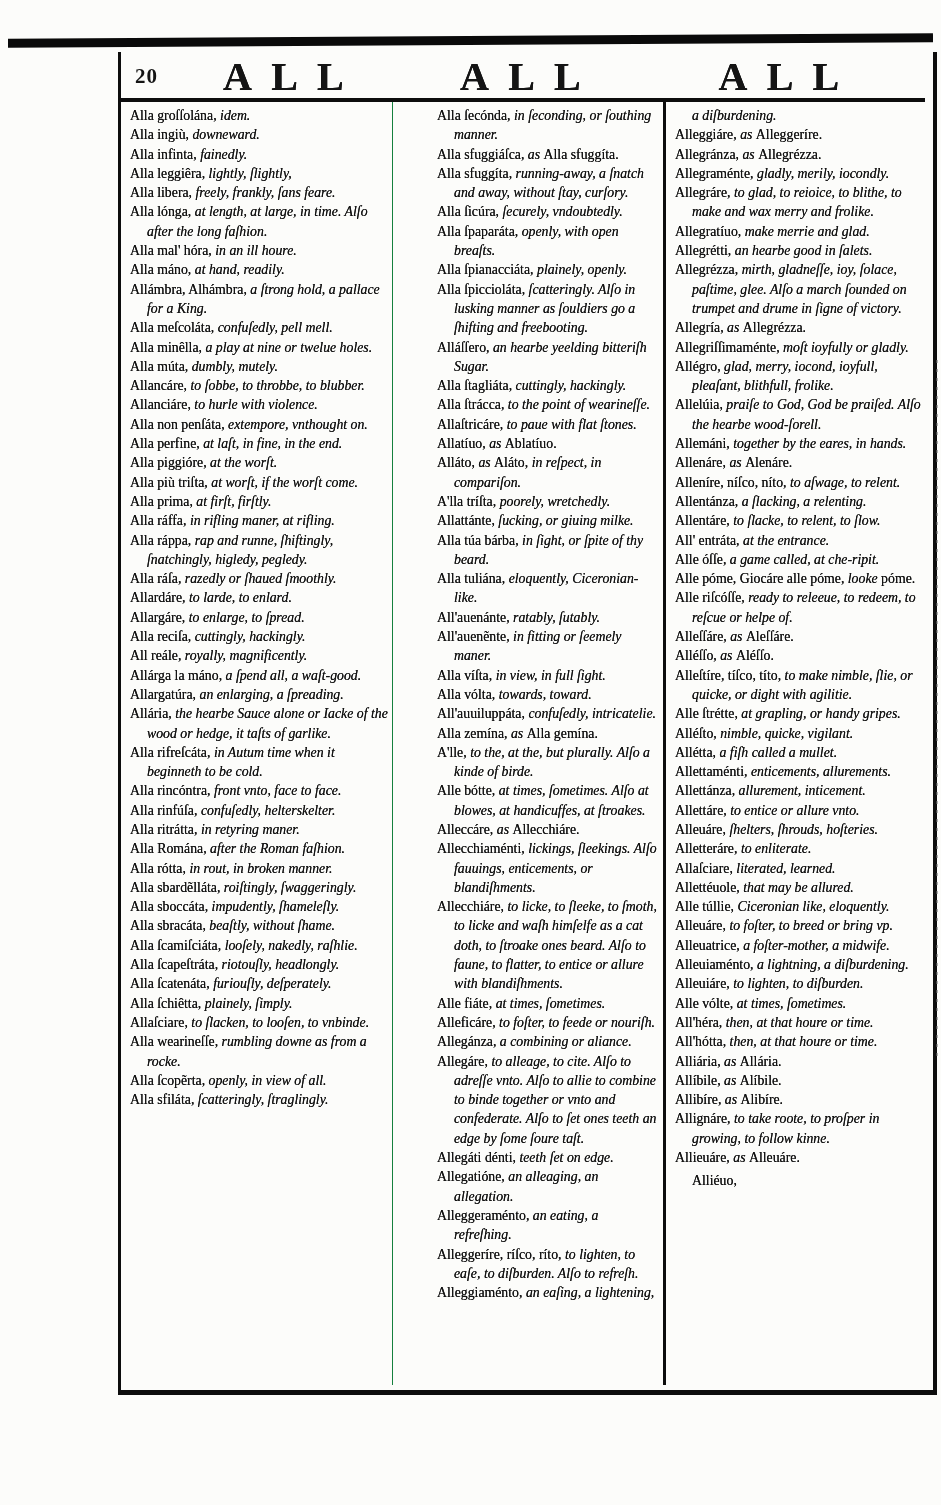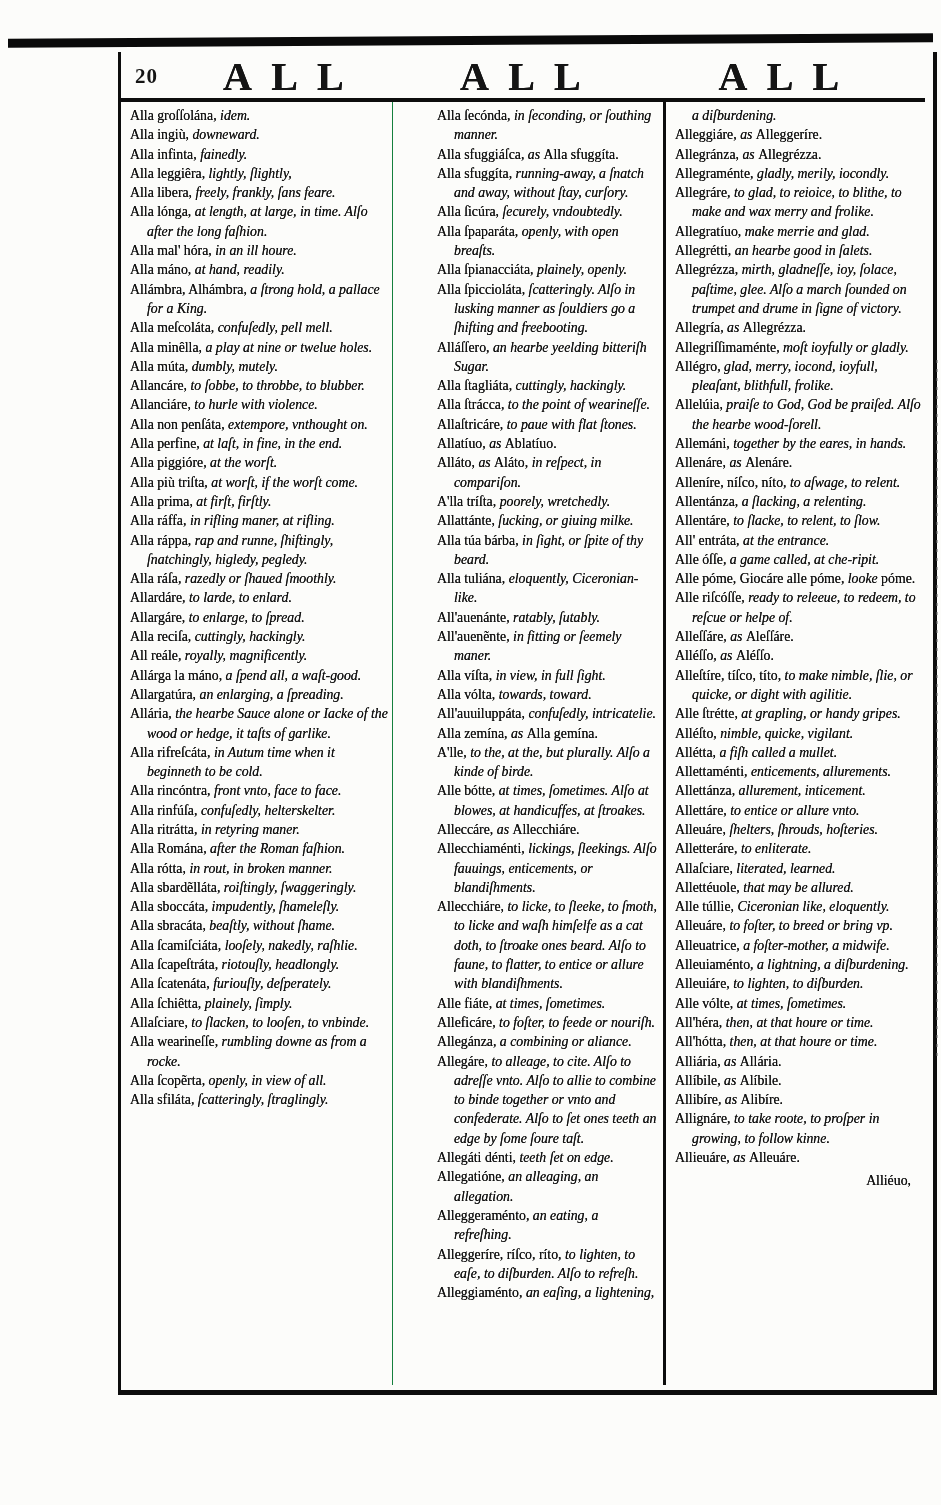--- a/index.html
+++ b/index.html
@@ -51,21 +51,21 @@
     text-shadow:0 0 0.45px #1a1a1a;
   }
   .col1{width:272px;border-right:1px solid #15803d;}
   .col2{width:273px;border-right:3px solid #0d0d0d;padding-left:44px;}
   .col3{width:259px;}
   .entry{padding-left:17px;text-indent:-17px;}
   .entry.cont{padding-left:17px;text-indent:0;}
   .rm{font-style:normal;}
   .it{font-style:italic;}
   .catchword{
-    text-align:right;font-style:normal;
+    text-align:left;font-style:normal;
     padding-right:10px;margin-top:4px;
     text-indent:0;
   }
   
   .edge-noise{
     position:absolute;right:3px;top:360px;width:2px;height:700px;
     background:repeating-linear-gradient(#777 0 3px,transparent 3px 9px);
     opacity:.55;
   }
 </style>

